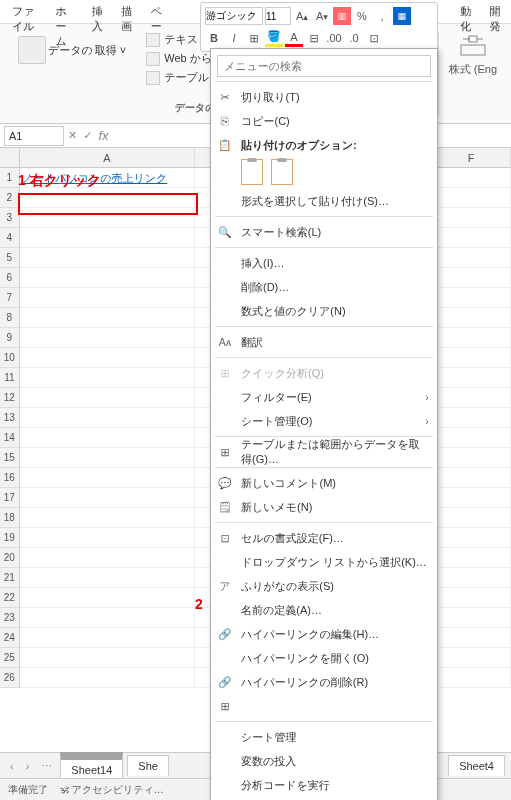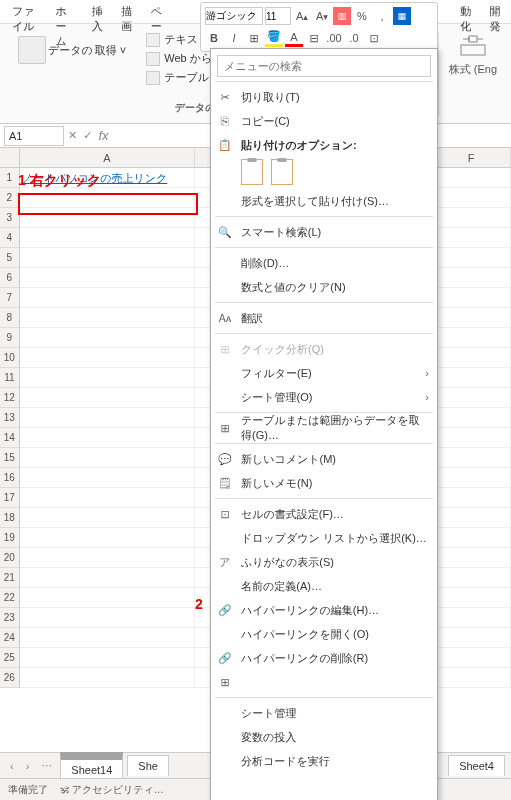--- a/index.html
+++ b/index.html
@@ -333,20 +333,24 @@
       <div class="cm-label">形式を選択して貼り付け(S)…</div>
     </div>
   <div class="cm-sep"></div>
   <div class="cm-item">
       <div class="cm-icon">🔍</div>
       <div class="cm-label">スマート検索(L)</div>
     </div>
   <div class="cm-sep"></div>
   <div class="cm-item">
       <div class="cm-icon"></div>
+      <div class="cm-label">挿入(I)…</div>
+    </div>
+  <div class="cm-item">
+      <div class="cm-icon"></div>
       <div class="cm-label">削除(D)…</div>
     </div>
   <div class="cm-item">
       <div class="cm-icon"></div>
       <div class="cm-label">数式と値のクリア(N)</div>
     </div>
   <div class="cm-sep"></div>
   <div class="cm-item">
       <div class="cm-icon">🗛</div>
       <div class="cm-label">翻訳</div>

